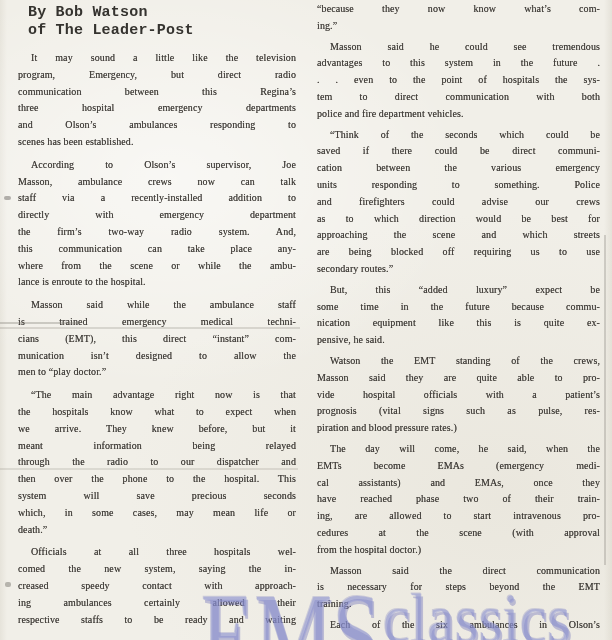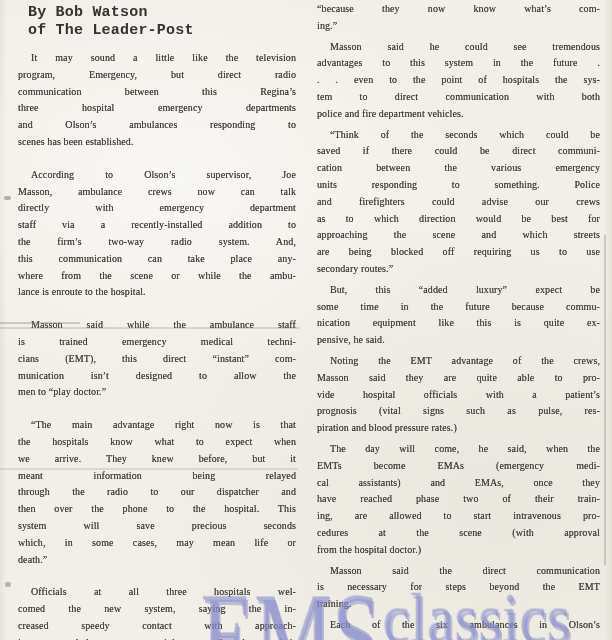--- a/index.html
+++ b/index.html
@@ -27,21 +27,21 @@
     letter-spacing: 0.2px;
   }
 
   .para {
     margin-top: 4px;
     font-size: 10px; line-height: 16.8px;
     color: var(--ink, #413e3a);
     text-shadow: 0 0 0.5px rgba(62,58,52,0.75);
     letter-spacing: 0.1px;
   }
-  .col-left .para { margin-top: 16px; }
+  .col-left .para { margin-top: 6px; }
   .col-left .para:first-child, .col-right .para:first-child { margin-top: 0; }
   .line { text-align: justify; text-align-last: justify; }
   .line.lastline { text-align-last: left; }
   .para.indent .line:first-child { text-indent: 13px; }
 
   
   .watermark { position: absolute; inset: 0; pointer-events: none; margin-top: 48px; }
   .wm {
     position: absolute;
     font-family: "Liberation Serif", serif;
@@ -79,22 +79,22 @@
           <div class="line">It may sound a little like the television</div>
           <div class="line">program, Emergency, but direct radio</div>
           <div class="line">communication between this Regina’s</div>
           <div class="line">three hospital emergency departments</div>
           <div class="line">and Olson’s ambulances responding to</div>
           <div class="line lastline">scenes has been established.</div>
         </div>
         <div class="para indent">
           <div class="line">According to Olson’s supervisor, Joe</div>
           <div class="line">Masson, ambulance crews now can talk</div>
+          <div class="line">staff via a recently-installed addition to</div>
           <div class="line">directly with emergency department</div>
-          <div class="line">staff via a recently-installed addition to</div>
           <div class="line">the firm’s two-way radio system. And,</div>
           <div class="line">this communication can take place any-</div>
           <div class="line">where from the scene or while the ambu-</div>
           <div class="line lastline">lance is enroute to the hospital.</div>
         </div>
         <div class="para indent">
           <div class="line">Masson said while the ambulance staff</div>
           <div class="line">is trained emergency medical techni-</div>
           <div class="line">cians (EMT), this direct “instant” com-</div>
           <div class="line">munication isn’t designed to allow the</div>
@@ -145,21 +145,21 @@
           <div class="line">are being blocked off requiring us to use</div>
           <div class="line lastline">secondary routes.”</div>
         </div>
         <div class="para indent">
           <div class="line">But, this “added luxury” expect be</div>
           <div class="line">some time in the future because commu-</div>
           <div class="line">nication equipment like this is quite ex-</div>
           <div class="line lastline">pensive, he said.</div>
         </div>
         <div class="para indent">
-          <div class="line">Noting the EMT advantage of the crews,</div>
+          <div class="line">Watson the EMT standing of the crews,</div>
           <div class="line">Masson said they are quite able to pro-</div>
           <div class="line">vide hospital officials with a patient’s</div>
           <div class="line">prognosis (vital signs such as pulse, res-</div>
           <div class="line lastline">piration and blood pressure rates.)</div>
         </div>
         <div class="para indent">
           <div class="line">The day will come, he said, when the</div>
           <div class="line">EMTs become EMAs (emergency medi-</div>
           <div class="line">cal assistants) and EMAs, once they</div>
           <div class="line">have reached phase two of their train-</div>

